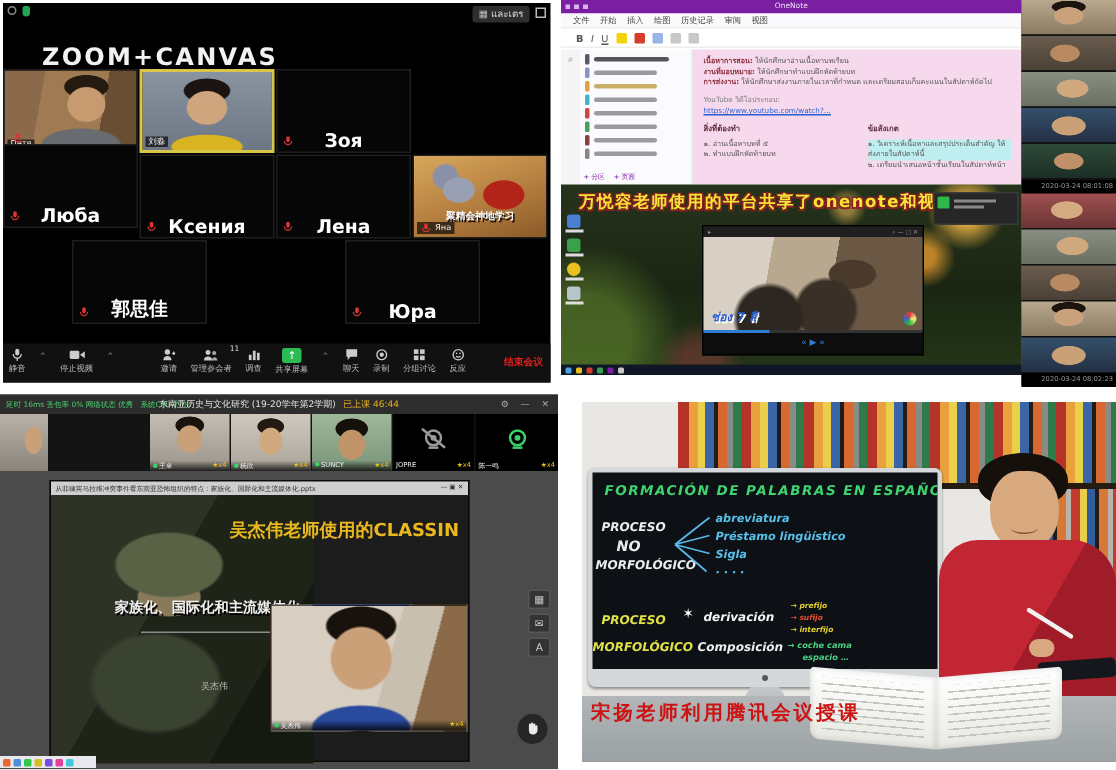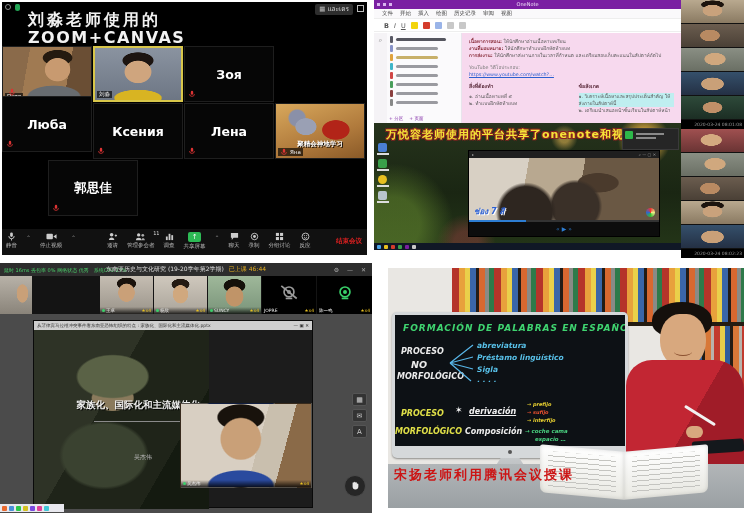--- a/index.html
+++ b/index.html
@@ -8,21 +8,21 @@
 .abs{position:absolute}
 
 #p-zoom{left:2px;top:2px;width:365px;height:253px;background:#000}
 .z-gear{left:3px;top:2px;width:6px;height:6px;border-radius:50%;border:1.5px solid #8a8a8a}
 .z-shield{left:13px;top:2px;width:5px;height:7px;background:#23a455;border-radius:2px 2px 3px 3px}
 .z-view{right:14px;top:2px;height:11px;background:#2e2e2e;color:#ddd;font-size:6.5px;line-height:11px;padding:0 4px;border-radius:2px}
 .z-view:before{content:"▦ ";color:#bbb}
 .z-fs{right:3px;top:3px;width:7px;height:7px;border:1px solid #bbb}
 .z-t1{left:26px;top:8px;font-size:16px;font-weight:bold;color:#f2f2f2;letter-spacing:3px}
 .z-t2{left:26px;top:26px;font-size:16px;font-weight:bold;color:#f2f2f2;letter-spacing:1.5px}
-.zt{position:absolute;background:#060606;border:1px solid #1e1e1e;display:flex;align-items:center;justify-content:center;color:#fff;font-weight:bold;font-size:12.5px}
+.zt{position:absolute;background:#060606;border:1px solid #1e1e1e;display:flex;align-items:flex-end;justify-content:center;color:#fff;font-weight:bold;font-size:12.5px}
 .zmic{position:absolute;left:3px;bottom:3px;width:8px;height:8px}
 .zlbl{position:absolute;left:2px;bottom:2px;background:rgba(0,0,0,.65);color:#eee;font-size:5.5px;font-weight:normal;padding:0 2px;display:flex;align-items:center;gap:2px}
 .v-petya{background:radial-gradient(ellipse 24% 36% at 62% 42%,#c89a70 58%,transparent 62%),radial-gradient(ellipse 28% 24% at 62% 20%,#241a10 58%,transparent 62%),radial-gradient(ellipse 50% 34% at 58% 92%,#686c70 58%,transparent 62%),linear-gradient(100deg,#8a6a4a 0 28%,#a07a52 28% 72%,#6a4e34 72%)}
 .v-liu{border:2px solid #d8c64a;background:radial-gradient(ellipse 26% 36% at 50% 46%,#cfa57e 58%,transparent 62%),radial-gradient(ellipse 30% 26% at 50% 24%,#1c1410 58%,transparent 62%),radial-gradient(ellipse 46% 26% at 50% 96%,#d8b422 58%,transparent 62%),linear-gradient(180deg,#8a93a0,#6d7684)}
 .v-jerry{background:radial-gradient(ellipse 20% 26% at 34% 42%,#9aa0b4 58%,transparent 62%),radial-gradient(circle at 24% 26%,#8a90a8 0 10%,transparent 12%),radial-gradient(ellipse 26% 30% at 68% 48%,#b22418 58%,transparent 62%),linear-gradient(160deg,#d8a85c,#b07a3c 60%,#8a5a28)}
 .jcap{position:absolute;left:0;right:0;bottom:9px;text-align:center;font-size:6.5px;font-weight:bold;color:#fff;text-shadow:1px 1px 0 #000}
 .z-bar{left:0;right:0;bottom:0;height:26px;background:#111;display:flex;align-items:flex-start;padding:3px 4px 0 4px;gap:9px}
 .zb{display:flex;flex-direction:column;align-items:center;gap:1px;color:#bbb;font-size:5.5px;position:relative}
 .zb svg{display:block}
 .zb .chev{color:#888;font-size:6px;margin-top:2px}
@@ -48,21 +48,21 @@
 .plink{color:#2b5fd0;text-decoration:underline}
 .pcols{display:flex;gap:14px;margin-top:5px}
 .pcols>div{width:96px}
 .pchead{color:#5a2a3a;font-weight:bold;font-size:5.2px;margin-bottom:2px}
 .hl{background:#bfeef0}
 
 .on-desk{left:0;top:123px;width:307px;height:127px;background:radial-gradient(circle at 88% 14%,rgba(255,190,70,.85) 0 3%,transparent 9%),radial-gradient(circle at 79% 38%,rgba(255,170,50,.7) 0 2.5%,transparent 8%),radial-gradient(circle at 62% 12%,rgba(255,200,90,.5) 0 2%,transparent 6%),radial-gradient(circle at 6% 80%,rgba(110,150,50,.5) 0 9%,transparent 20%),radial-gradient(circle at 30% 95%,rgba(140,60,60,.5) 0 5%,transparent 12%),linear-gradient(180deg,#26331c,#1a2613 55%,#243618)}
 .dcap{position:absolute;left:12px;top:4px;font-size:11px;font-weight:bold;color:#f5e438;letter-spacing:1px;text-shadow:1px 1px 0 #8a2020,-1px -1px 0 #8a2020,1px -1px 0 #8a2020,-1px 1px 0 #8a2020;white-space:nowrap}
 .dicon{width:9px;height:9px;border-radius:2px;margin-bottom:3px}
 .dlab{width:12px;height:2px;background:#ddd;margin:-2px 0 4px -1px}
-.player{position:absolute;left:94px;top:27px;width:192px;height:87px;background:#111;border:1px solid #000}
+.player{position:absolute;left:94px;top:27px;width:148px;height:87px;background:#111;border:1px solid #000}
 .p-top{height:7px;background:#1f1f1f;color:#999;font-size:4px;display:flex;justify-content:space-between;align-items:center;padding:0 3px}
 .p-vid{height:62px;background:radial-gradient(circle at 30% 88%,#2e2620 0 18%,transparent 21%),radial-gradient(circle at 56% 78%,#3a3028 0 20%,transparent 23%),radial-gradient(ellipse 18% 26% at 68% 40%,#4a3a2c 58%,transparent 62%),linear-gradient(100deg,#d8d0c4 0 30%,#b8a890 30% 58%,#6a5844 58%);position:relative}
 .p-cap{position:absolute;left:5px;bottom:2px;font-size:8px;font-weight:bold;font-style:italic;color:#2a5fd4;text-shadow:1px 1px 0 #fff}
 .p-logo{position:absolute;right:4px;bottom:3px;width:9px;height:9px;border-radius:50%;background:conic-gradient(#e33,#ee8,#3b3,#36c,#e33)}
 .p-ctl{height:16px;background:#0d0d0d;position:relative;display:flex;align-items:center;justify-content:center;gap:6px;color:#2d7dd2;font-size:6px}
 .p-prog{position:absolute;left:0;top:0;width:100%;height:2px;background:#333}
 .p-prog i{display:block;width:30%;height:2px;background:#2d7dd2}
 .pop{left:248px;top:5px;width:57px;height:22px;background:#262626;border:1px solid #3a3a3a;padding:2px;display:flex;gap:3px}
 .pop .ic{width:8px;height:8px;background:#2db84a;border-radius:1px}
 .pop .ln{height:2px;background:#8a8a8a;margin-bottom:2px}
@@ -135,21 +135,20 @@
 </head>
 <body>
 
 <div id="root">
 
   <div id="p-zoom" class="abs">
     <span class="abs z-gear"></span>
     <span class="abs z-shield"></span>
     <span class="abs z-view">และเตร</span>
     <span class="abs z-fs"></span>
-    <div class="abs z-t1">刘淼老师使用的</div>
     <div class="abs z-t2">ZOOM+CANVAS</div>
 
     <div class="zt v-petya" style="left:0;top:44px;width:90px;height:56px">
       <span class="zlbl">
           <svg class="zmic" viewBox="0 0 10 10">
             <rect x="3.5" y="1" width="3" height="5" rx="1.5" fill="#d33"></rect>
             <path d="M2 5a3 3 0 0 0 6 0" stroke="#d33" fill="none"></path>
             <rect x="4.5" y="8" width="1" height="1.5" fill="#d33"></rect>
           </svg>
           <span>Петя</span>
@@ -200,20 +199,27 @@
     <div class="zt v-jerry" style="left:273px;top:101px;width:90px;height:56px">
       <span class="jcap">聚精会神地学习</span>
       <span class="zlbl">
           <svg class="zmic" style="position:static" viewBox="0 0 10 10">
             <rect x="3.5" y="1" width="3" height="5" rx="1.5" fill="#d33"></rect>
             <path d="M2 5a3 3 0 0 0 6 0" stroke="#d33" fill="none"></path>
           </svg>
           <span>Яна</span>
         </span>
     </div>
+    <div class="zt" style="left:228px;top:158px;width:90px;height:56px">
+        <span>Юра</span>
+      <svg class="zmic" viewBox="0 0 10 10">
+          <rect x="3.5" y="1" width="3" height="5" rx="1.5" fill="#d33"></rect>
+          <path d="M2 5a3 3 0 0 0 6 0" stroke="#d33" fill="none"></path>
+        </svg>
+      </div>
 
     <div class="abs z-bar">
       <div class="zb">
           <svg width="9" height="9" viewBox="0 0 10 10">
             <rect x="3.5" y="0.5" width="3" height="5" rx="1.5" fill="#ccc"></rect>
             <path d="M2 4.5a3 3 0 0 0 6 0" stroke="#ccc" fill="none"></path>
             <rect x="4.5" y="7.5" width="1" height="2" fill="#ccc"></rect>
           </svg>
           <span>静音</span>
         </div>
@@ -492,20 +498,21 @@
           </span>
         </div>
     </div>
 
     <div class="abs ppt">
       <div class="ppt-bar">
         <span style="overflow:hidden;white-space:nowrap;max-width:230px">从菲律宾马拉维冲突事件看东南亚恐怖组织的特点：家族化、国际化和主流媒体化.pptx</span>
         <span>— ▣ ✕</span>
       </div>
       <div class="ppt-img"></div>
+      <div class="cl-ovl">吴杰伟老师使用的CLASSIN</div>
       <div class="cl-h2">家族化、国际化和主流媒体化</div>
       <div class="cl-div"></div>
       <div class="cl-pres">吴杰伟</div>
     </div>
 
     <div class="abs cl-cam">
       <span class="stlbl">
           <span><i class="mic"></i><span>吴杰伟</span></span>
           <span class="tro">★<span>x4</span></span>
         </span>
@@ -543,21 +550,21 @@
         <svg class="abs" style="left:52px;top:26px" width="28" height="48" viewBox="0 0 28 48">
             <path d="M26 4 L3 22 M3 22 L26 16 M3 22 L26 28 M3 22 L24 40" stroke="#58b6e8" fill="none" stroke-width="1.2"></path>
           </svg>
         <div class="hw" style="left:82px;top:26px;font-size:7.5px;color:#58c0e8">abreviatura</div>
         <div class="hw" style="left:82px;top:38px;font-size:7.5px;color:#58c0e8">Préstamo lingüístico</div>
         <div class="hw" style="left:82px;top:50px;font-size:7.5px;color:#58c0e8">Sigla</div>
         <div class="hw" style="left:82px;top:62px;font-size:7.5px;color:#58c0e8">· · · ·</div>
         <div class="hw" style="left:6px;top:94px;font-size:8px;color:#e0e048">PROCESO</div>
         <div class="hw" style="left:0;top:112px;font-size:8px;color:#e0e048">MORFOLÓGICO</div>
         <div class="hw" style="left:60px;top:90px;font-size:9px;color:#fff">✶</div>
-        <div class="hw" style="left:74px;top:92px;font-size:8px;color:#f2f2f2;text-decoration:underline">derivación</div>
+        <div class="hw" style="left:74px;top:92px;font-size:8px;color:#f2f2f2;">derivación</div>
         <div class="hw" style="left:132px;top:86px;font-size:5px;color:#e8d030">→ prefijo</div>
         <div class="hw" style="left:132px;top:94px;font-size:5px;color:#e85030">→ sufijo</div>
         <div class="hw" style="left:132px;top:102px;font-size:5px;color:#e8d030">→ interfijo</div>
         <div class="hw" style="left:70px;top:112px;font-size:8px;color:#ececec">Composición</div>
         <div class="hw" style="left:130px;top:113px;font-size:5.5px;color:#4ad080">→ coche cama</div>
         <div class="hw" style="left:140px;top:121px;font-size:5.5px;color:#4ad080">espacio …</div>
       </div>
       <span class="apple"></span>
     </div>
     <div class="abs stand"></div>

